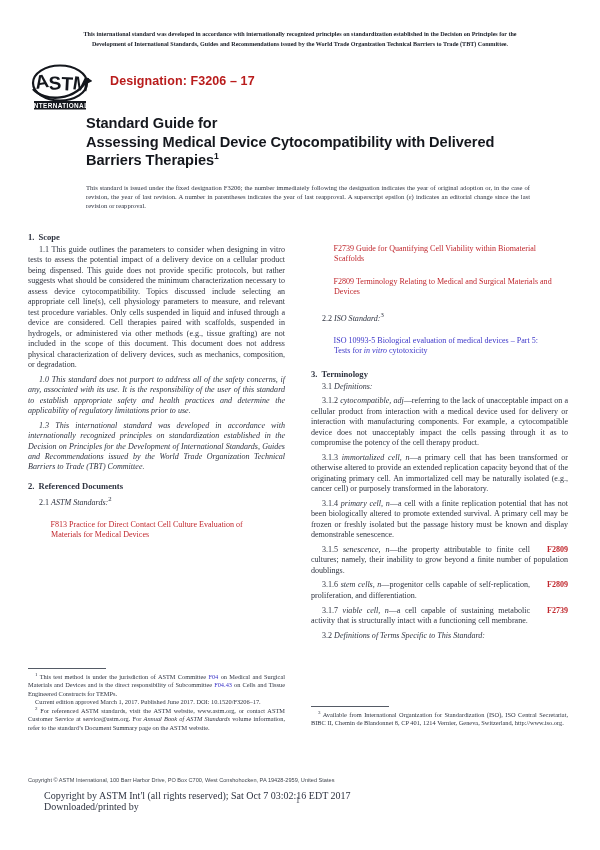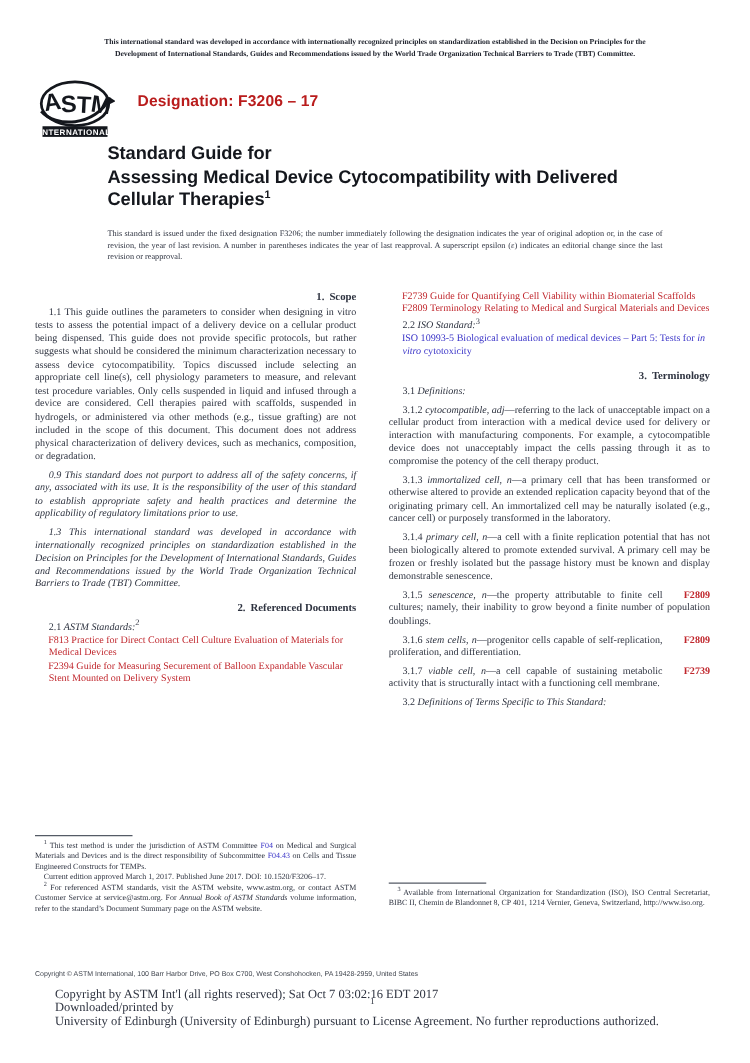--- a/index.html
+++ b/index.html
@@ -100,40 +100,40 @@
     text-align: justify;
   }
   .col-left  { left: 28px; }
   .col-right { left: 311px; }
 
   h2.sec {
     font-size: 8.6px;
     font-weight: bold;
     margin: 0 0 1.5px 0;
     line-height: 11.5px;
-    text-align: right;
+    text-align: left;
   }
   h2.sec .num { margin-right: 4px; }
 
   p.para {
     margin: 0;
     text-indent: 11px;
     text-align: justify;
     hyphens: auto;
   }
   p.para.italic { font-style: italic; }
   p.gap { margin-top: 4.2px; }
   p.gap-sm { margin-top: 1.2px; }
 
   .lead { font-style: italic; }
   .term { font-style: italic; }
 
   
   .ref {
-    margin: 0;
+    margin: 12px;
     padding-left: 11px;
     text-indent: -0.5px;
     text-align: left;
     line-height: 10.45px;
   }
   .ref .code { font-weight: normal; }
   .ref-astm { color: #c0272d; }
   .ref-iso  { color: #3b35c8; }
   .ref-astm .body, .ref-iso .body { color: inherit; }
 
@@ -228,46 +228,45 @@
         <rect x="4" y="39" width="52" height="8.5" fill="#14171d"></rect>
         <text x="30" y="45.8" text-anchor="middle" fill="#ffffff" font-family="Liberation Sans, sans-serif" font-size="6.4" font-weight="bold" letter-spacing="0.4">INTERNATIONAL</text>
       </svg>
     </div>
     <div class="designation">Designation: F3206 – 17</div>
   </div>
 
   <div class="title-block">
     <div class="title-line">Standard Guide for</div>
     <div class="title-line">Assessing Medical Device Cytocompatibility with Delivered</div>
-    <div class="title-line"><span>Cellular Therapies</span><sup>1</sup></div>
+    <div class="title-line"><span>Barriers Therapies</span><sup>1</sup></div>
   </div>
 
   <div class="issue-note">This standard is issued under the fixed designation F3206; the number immediately following the designation indicates the year of original adoption or, in the case of revision, the year of last revision. A number in parentheses indicates the year of last reapproval. A superscript epsilon (ε) indicates an editorial change since the last revision or reapproval.</div>
 
   <div class="col col-left">
 
     <h2 class="sec">
       <span class="num">1.</span><span>Scope</span>
     </h2>
 
     <p class="para"><span>1.1</span> <span>This guide outlines the parameters to consider when designing in vitro tests to assess the potential impact of a delivery device on a cellular product being dispensed. This guide does not provide specific protocols, but rather suggests what should be considered the minimum characterization necessary to assess device cytocompatibility. Topics discussed include selecting an appropriate cell line(s), cell physiology parameters to measure, and relevant test procedure variables. Only cells suspended in liquid and infused through a device are considered. Cell therapies paired with scaffolds, suspended in hydrogels, or administered via other methods (e.g., tissue grafting) are not included in the scope of this document. This document does not address physical characterization of delivery devices, such as mechanics, composition, or degradation.</span></p>
 
-    <p class="para italic gap"><span>0.9</span> <span>This standard does not purport to address all of the safety concerns, if any, associated with its use. It is the responsibility of the user of this standard to establish appropriate safety and health practices and determine the applicability of regulatory limitations prior to use.</span></p>
+    <p class="para italic gap"><span>1.0</span> <span>This standard does not purport to address all of the safety concerns, if any, associated with its use. It is the responsibility of the user of this standard to establish appropriate safety and health practices and determine the applicability of regulatory limitations prior to use.</span></p>
 
     <p class="para italic gap"><span>1.3</span> <span>This international standard was developed in accordance with internationally recognized principles on standardization established in the Decision on Principles for the Development of International Standards, Guides and Recommendations issued by the World Trade Organization Technical Barriers to Trade (TBT) Committee.</span></p>
 
     <h2 class="sec" style="margin-top:8px;">
       <span class="num">2.</span><span>Referenced Documents</span>
     </h2>
 
     <p class="subhead"><span>2.1</span> <span class="lead">ASTM Standards:</span><sup>2</sup></p>
 
     <p class="ref ref-astm"><span class="code">F813</span> <span class="body">Practice for Direct Contact Cell Culture Evaluation of Materials for Medical Devices</span></p>
 
-    <p class="ref ref-astm"><span class="code">F2394</span> <span class="body">Guide for Measuring Securement of Balloon Expandable Vascular Stent Mounted on Delivery System</span></p>
   </div>
 
   <div class="col col-right">
 
     <p class="ref ref-astm"><span class="code">F2739</span> <span class="body">Guide for Quantifying Cell Viability within Biomaterial Scaffolds</span></p>
 
     <p class="ref ref-astm"><span class="code">F2809</span> <span class="body">Terminology Relating to Medical and Surgical Materials and Devices</span></p>
 
     <p class="subhead"><span>2.2</span> <span class="lead">ISO Standard:</span><sup>3</sup></p>
 
@@ -304,17 +303,16 @@
 
   <div class="fnblock fn-right">
     <div class="footnote-rule"></div>
     <p class="fn"><sup>3</sup> <span>Available from International Organization for Standardization (ISO), ISO Central Secretariat, BIBC II, Chemin de Blandonnet 8, CP 401, 1214 Vernier, Geneva, Switzerland, http://www.iso.org.</span></p>
   </div>
 
   <div class="copyline">Copyright © ASTM International, 100 Barr Harbor Drive, PO Box C700, West Conshohocken, PA 19428-2959, United States</div>
   <div class="stamp">
     <div>Copyright by ASTM Int'l (all rights reserved); Sat Oct  7 03:02:16 EDT 2017</div>
     <div>Downloaded/printed by</div>
-    <div>University of Edinburgh (University of Edinburgh) pursuant to License Agreement. No further reproductions authorized.</div>
   </div>
   <div class="pagenum">1</div>
 
 </div>
 
 </body></html>

